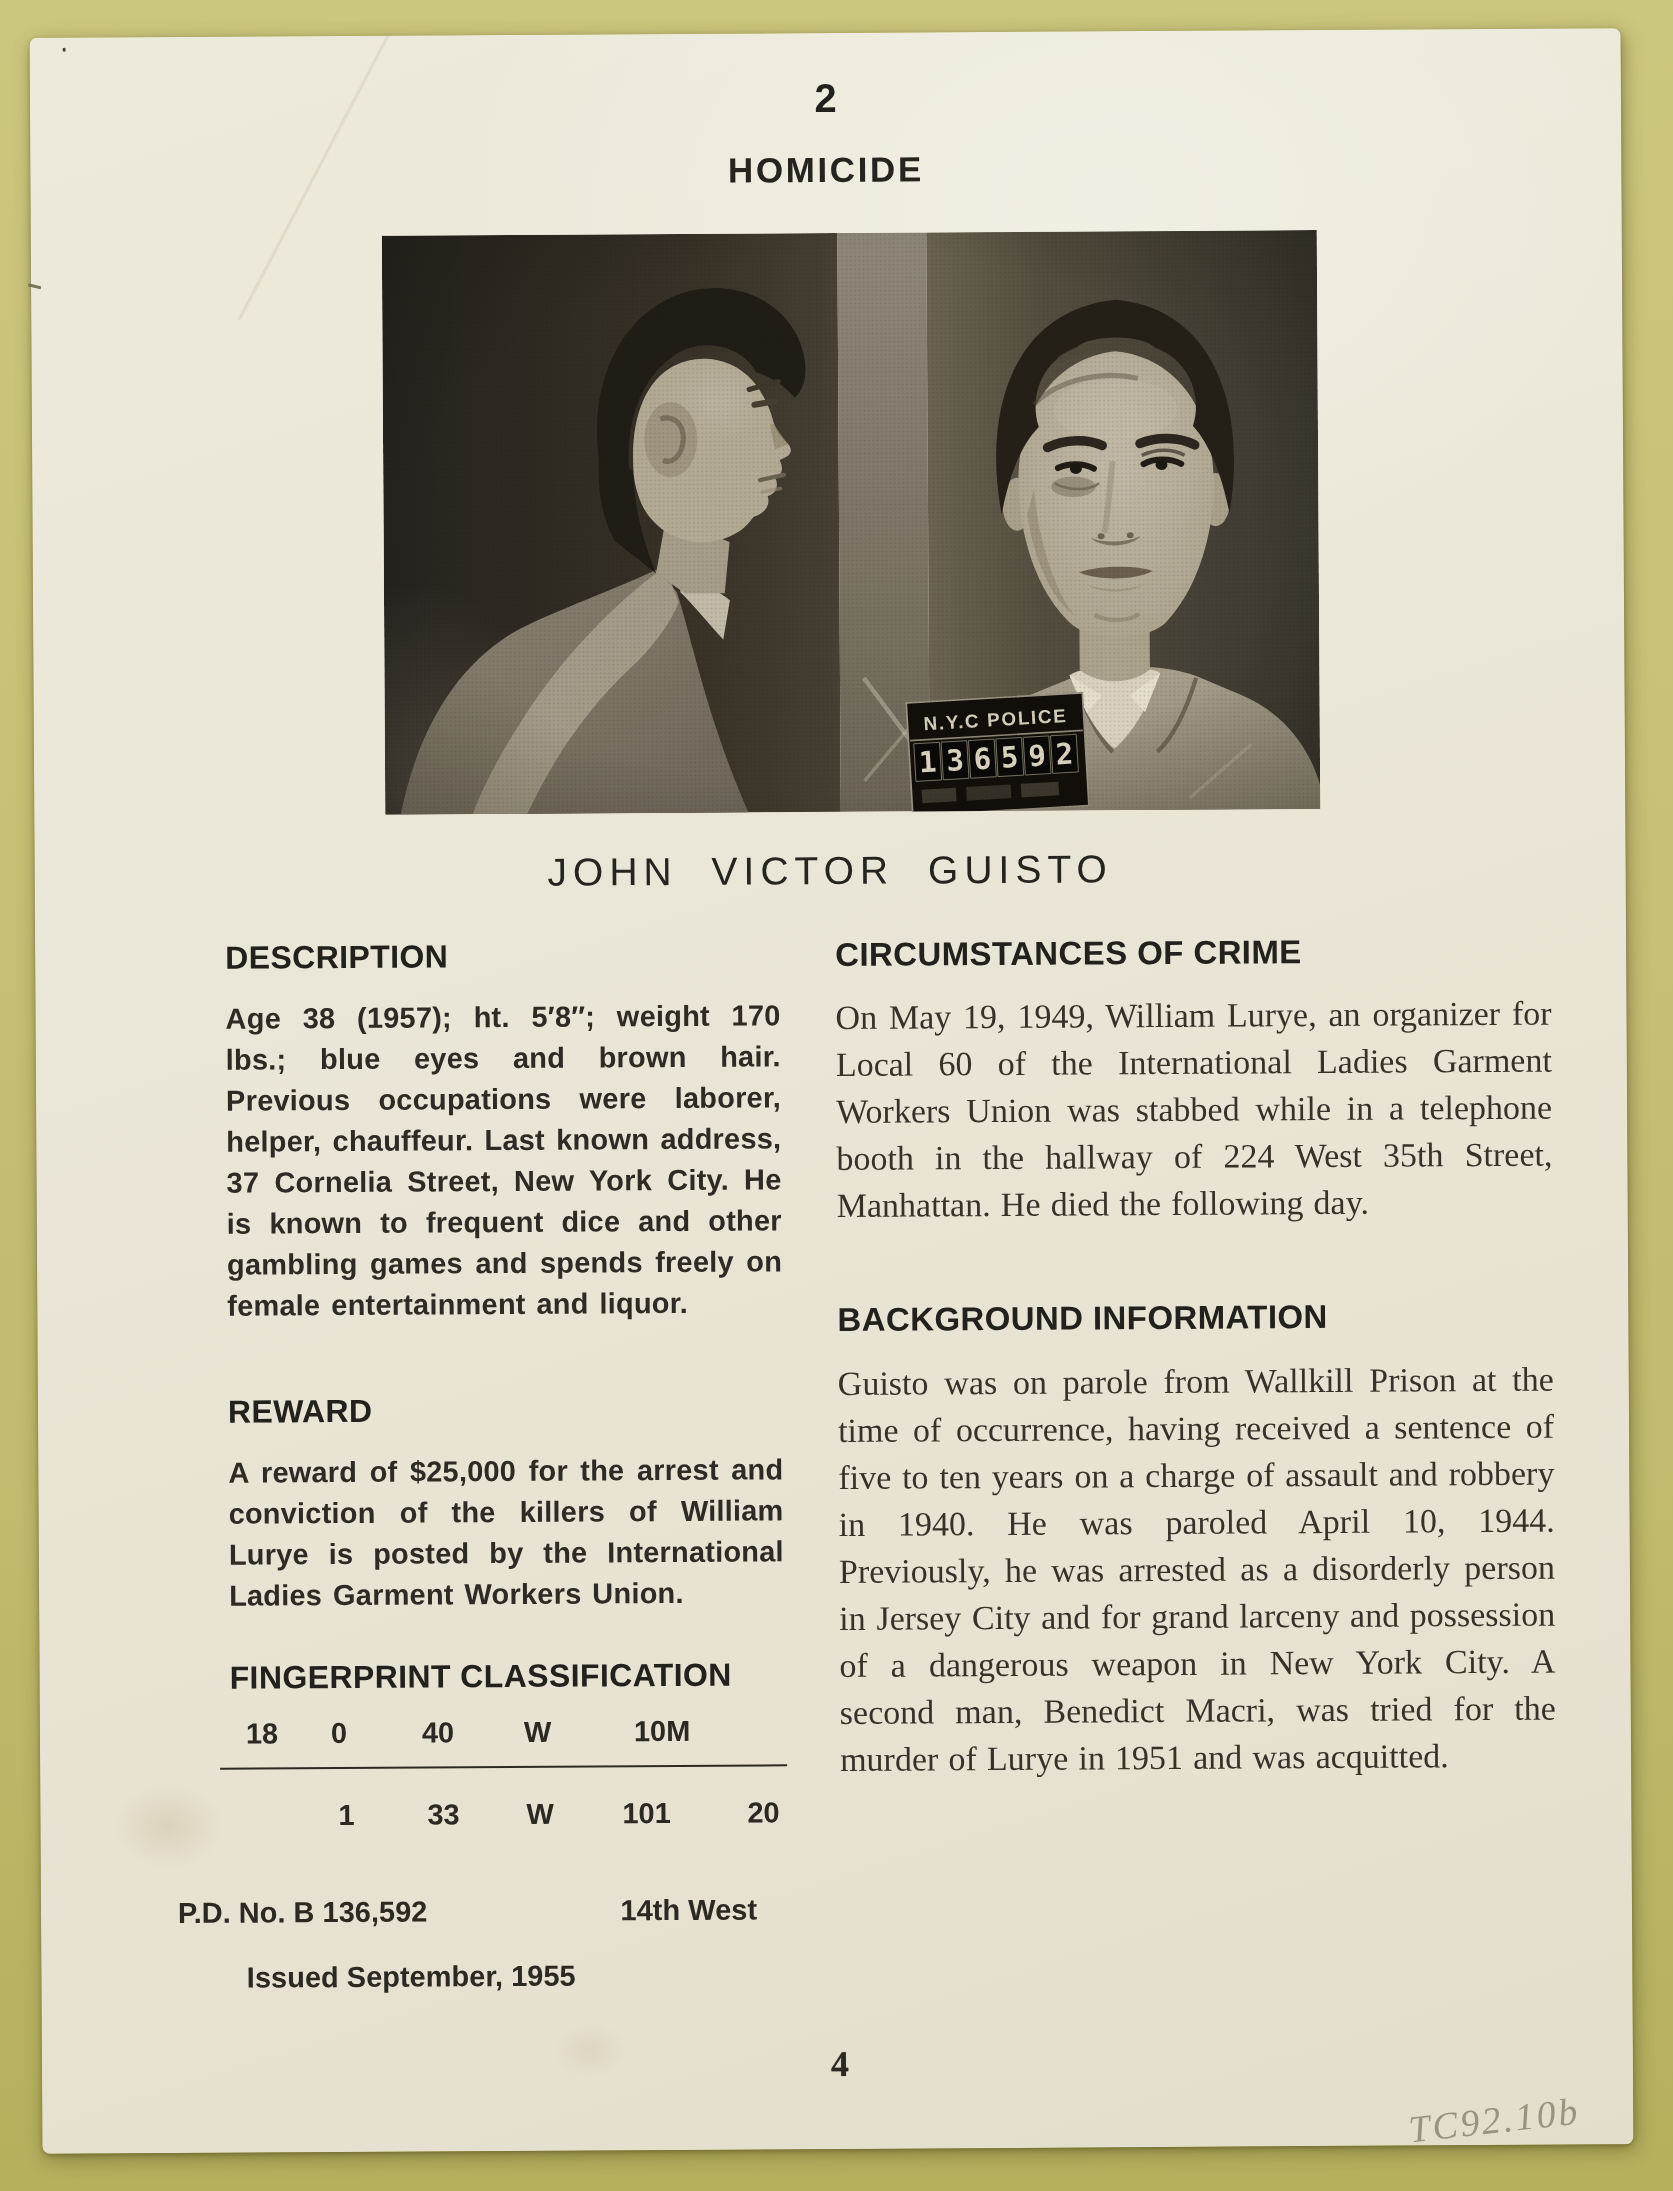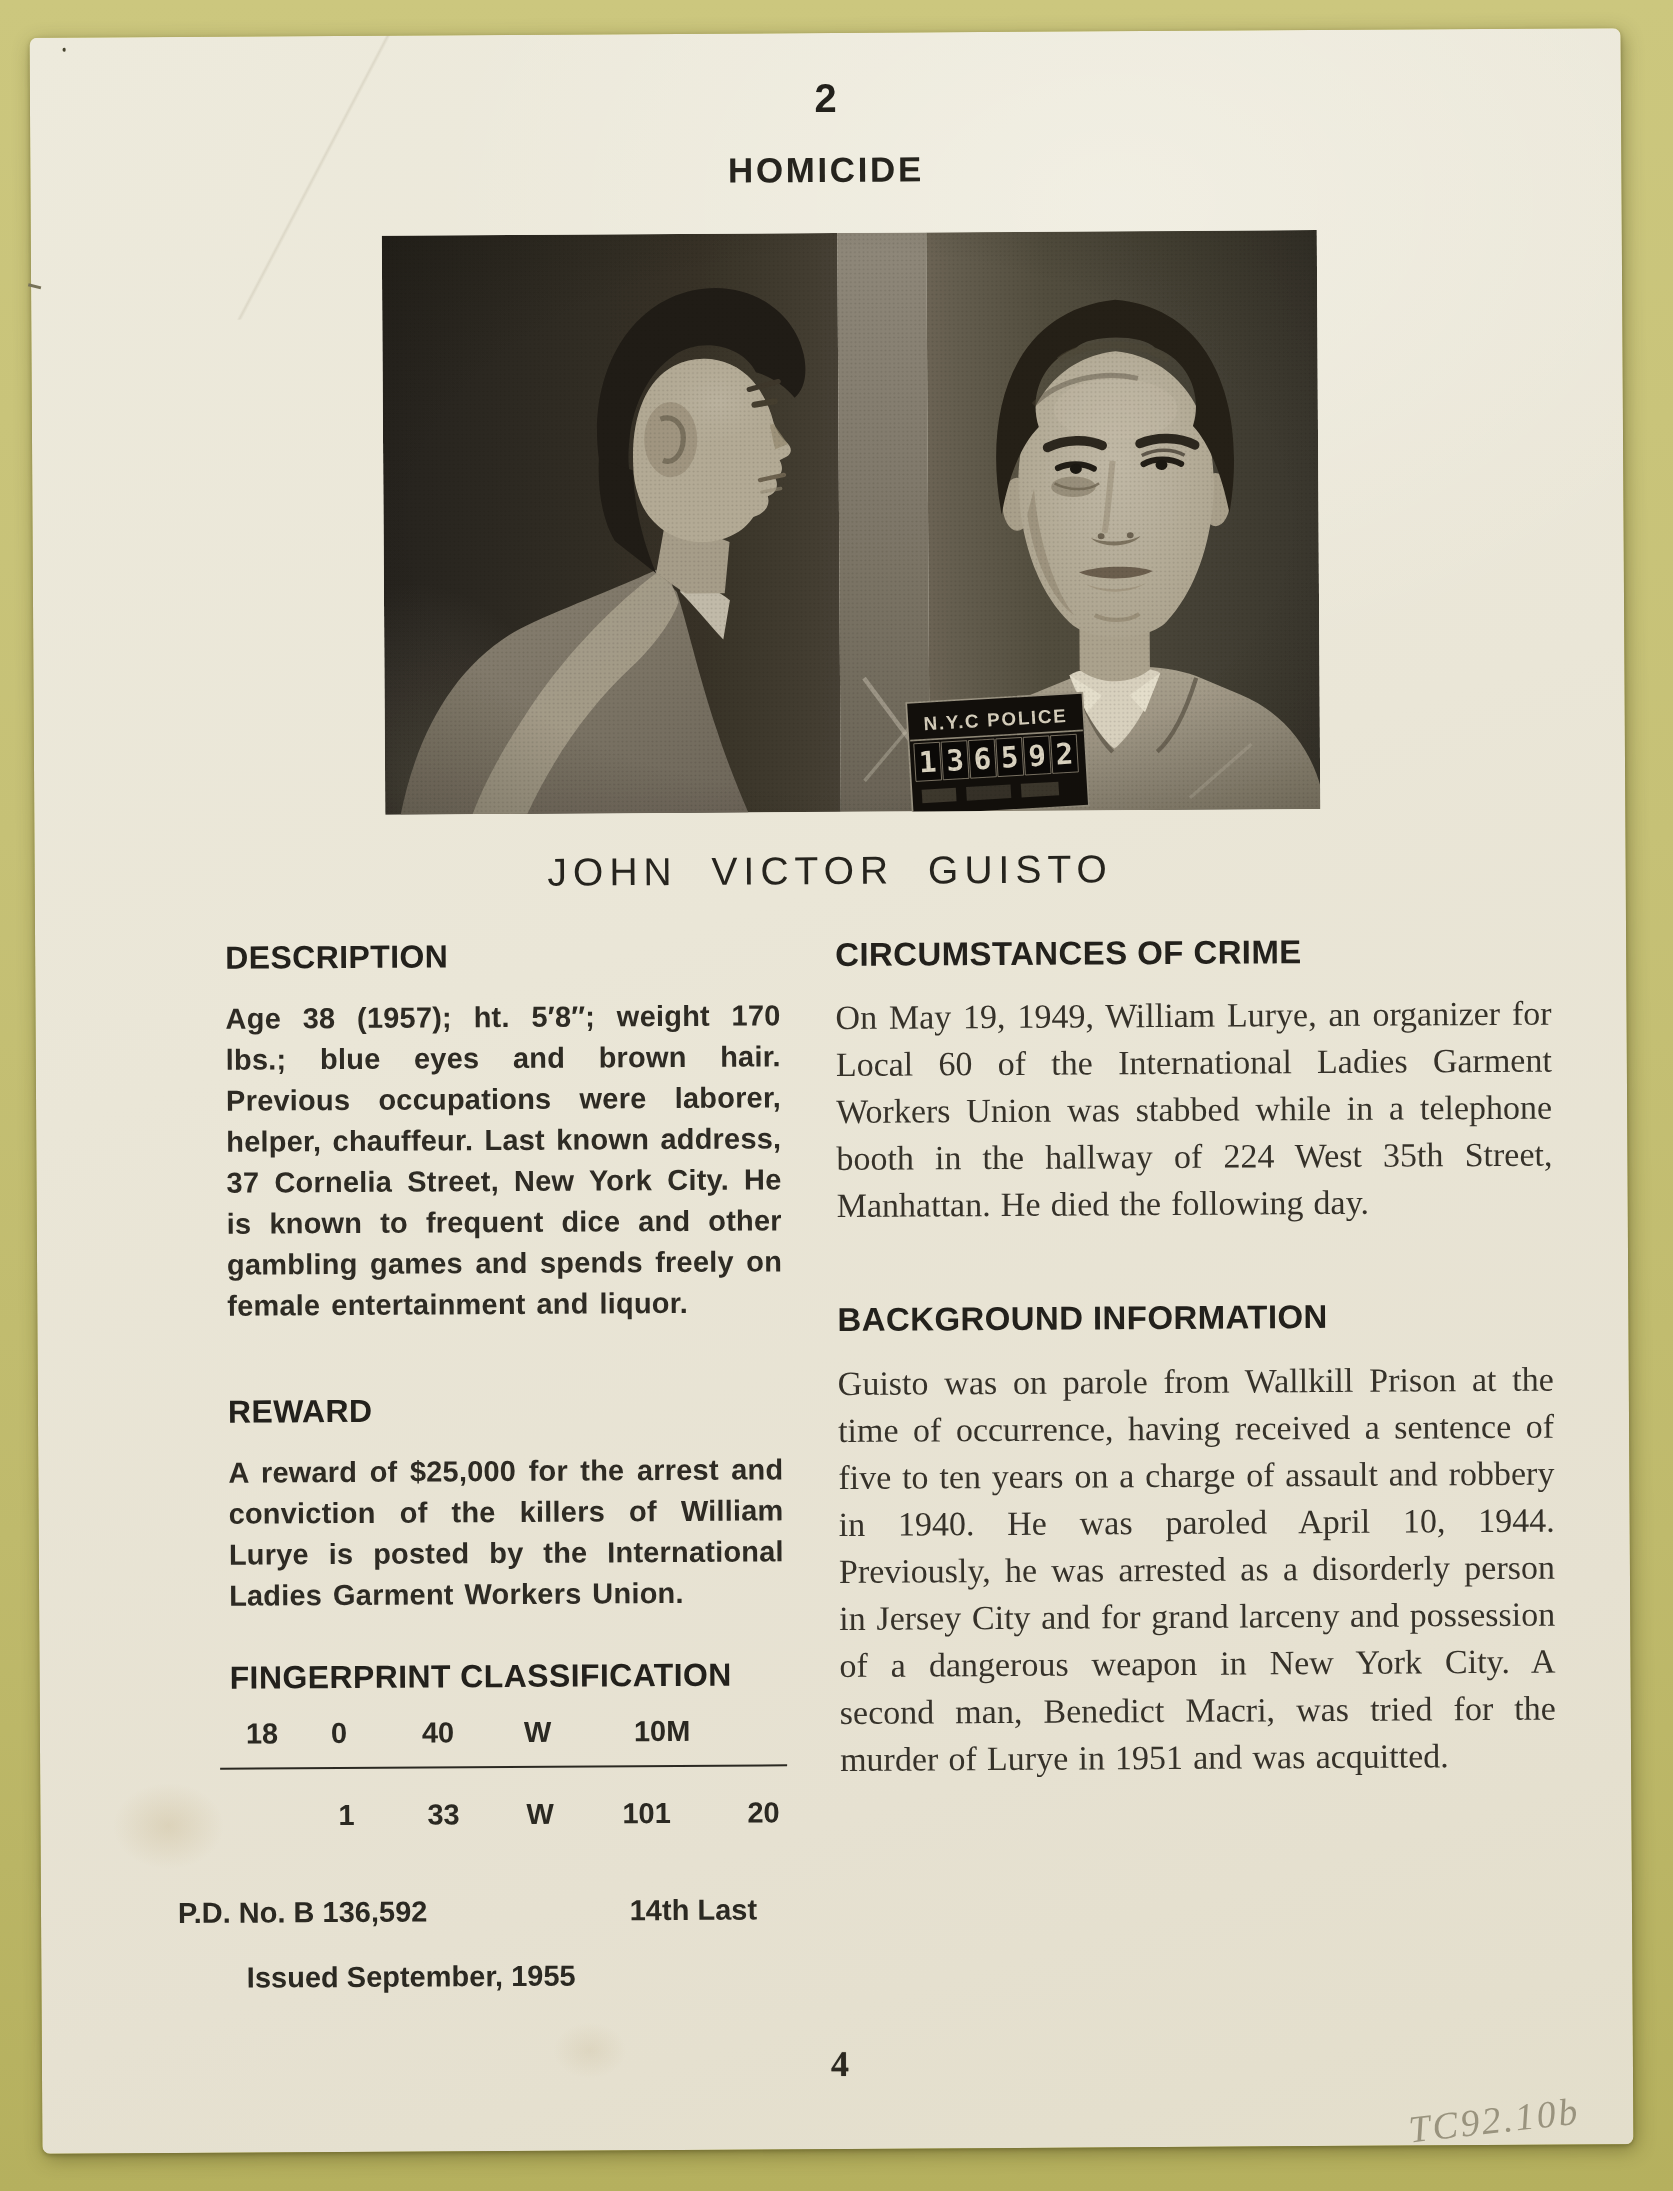--- a/index.html
+++ b/index.html
@@ -263,21 +263,21 @@
             <span class="fp-cell" style="left:108px">1</span>
             <span class="fp-cell" style="left:197px">33</span>
             <span class="fp-cell" style="left:296px">W</span>
             <span class="fp-cell" style="left:392px">101</span>
             <span class="fp-cell" style="left:517px">20</span>
           </div>
         </div>
 
         <div class="pd-line">
           <span>P.D. No. B 136,592</span>
-          <span>14th Last</span>
+          <span>14th West</span>
         </div>
         <div class="issued-line">Issued September, 1955</div>
       </div>
 
       <div class="col-right">
         <h2 class="serif-side">CIRCUMSTANCES OF CRIME</h2>
         <p class="serif-body">On May 19, 1949, William Lurye, an organizer for Local 60 of the International Ladies Garment Workers Union was stabbed while in a telephone booth in the hallway of 224 West 35th Street, Manhattan. He died the following day.</p>
 
         <h2 class="serif-side h-bg">BACKGROUND INFORMATION</h2>
         <p class="serif-body">Guisto was on parole from Wallkill Prison at the time of occurrence, having received a sentence of five to ten years on a charge of assault and robbery in 1940. He was paroled April 10, 1944. Previously, he was arrested as a disorderly person in Jersey City and for grand larceny and possession of a dangerous weapon in New York City. A second man, Benedict Macri, was tried for the murder of Lurye in 1951 and was acquitted.</p>

